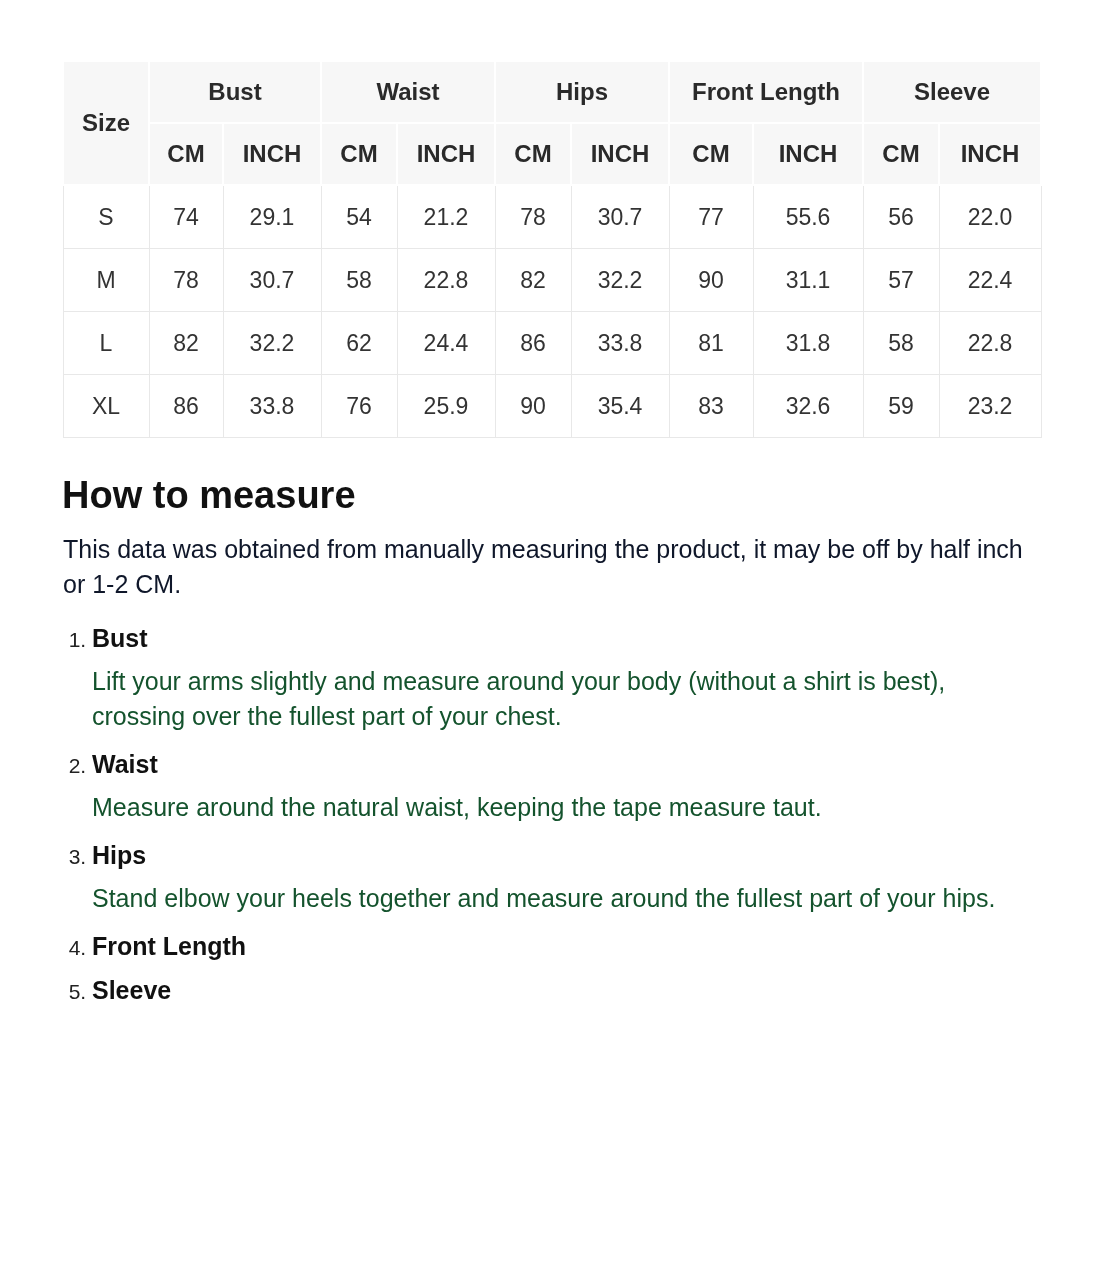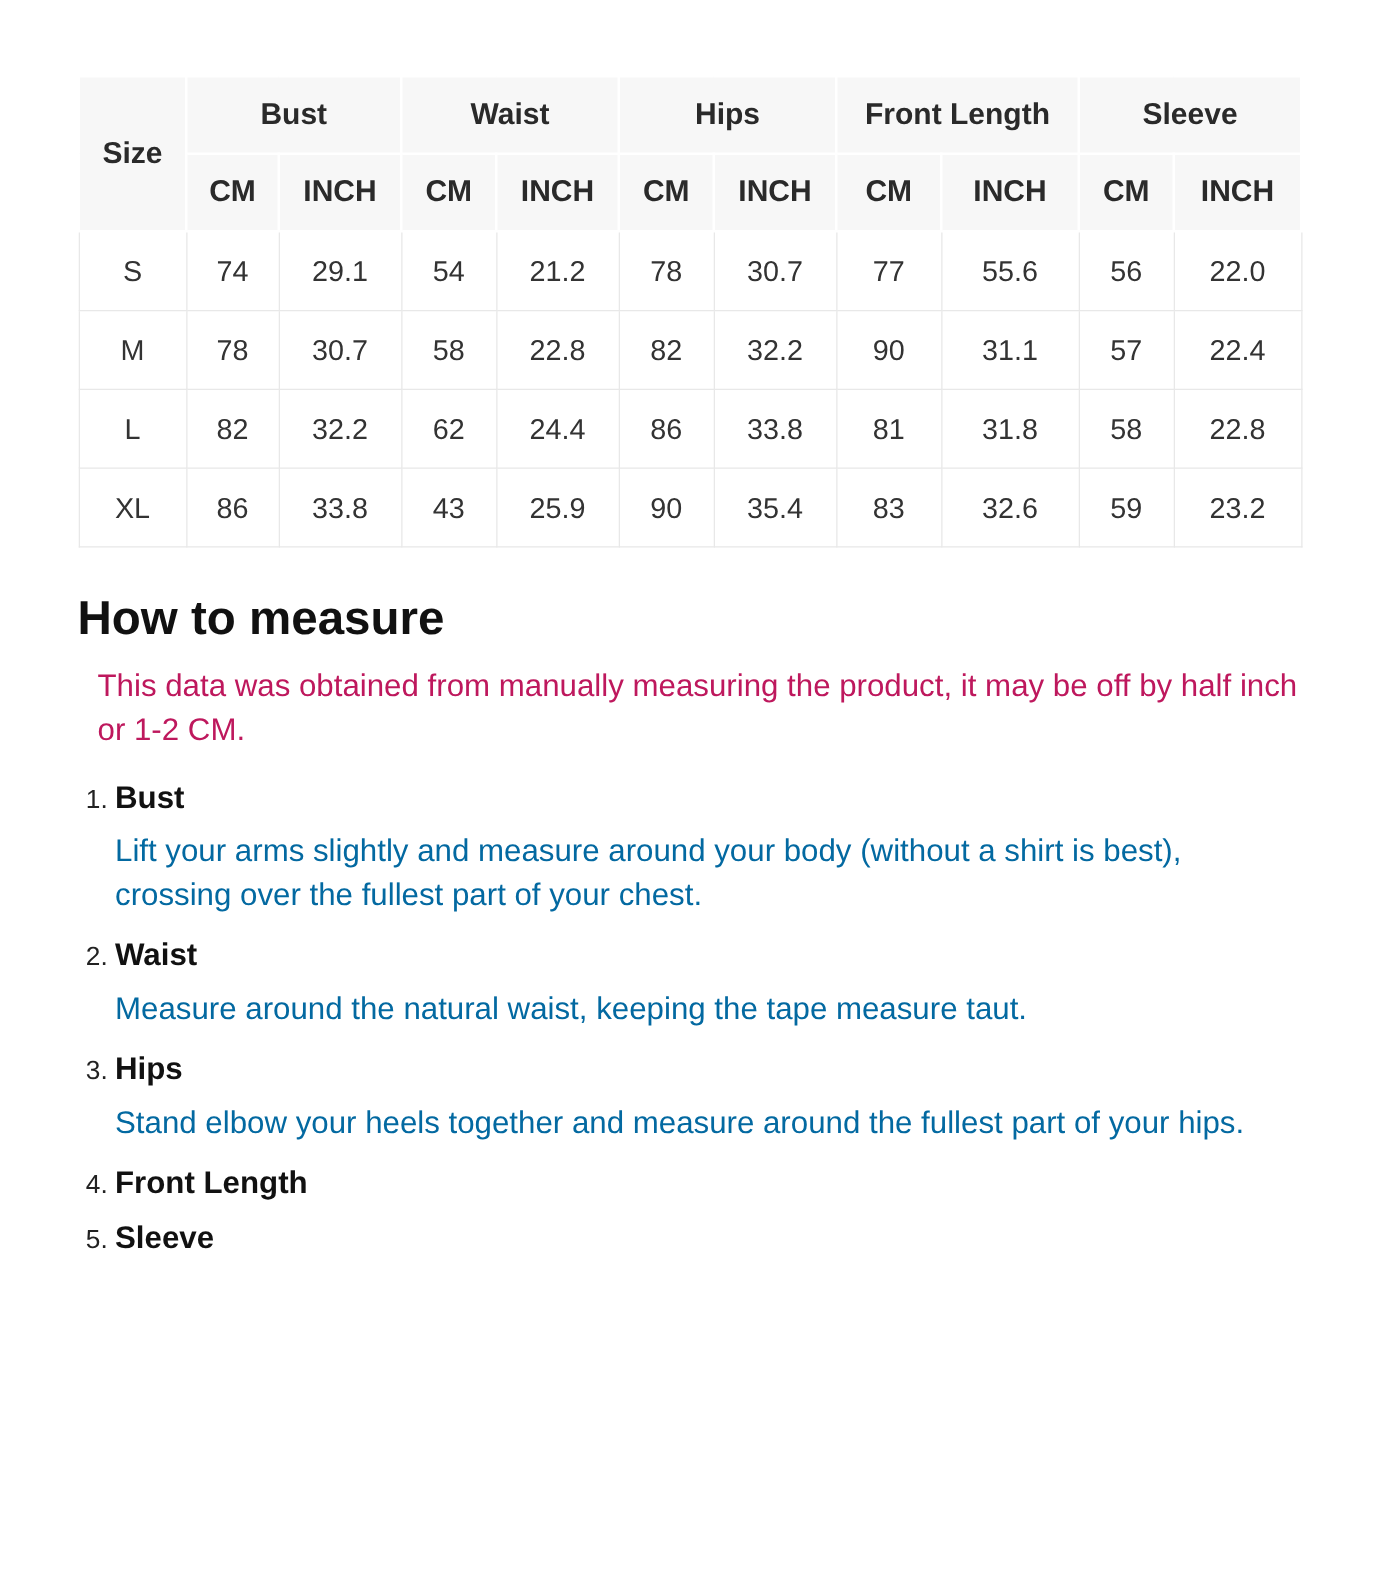--- a/index.html
+++ b/index.html
@@ -51,22 +51,22 @@
   h2.htm-title {
     font-size: 38px;
     line-height: 34px;
     font-weight: bold;
     color: #111111;
     margin: 40px 0 20px 0;
   }
   p.htm-intro {
     font-size: 25px;
     line-height: 35px;
-    margin: 0 0 22px 16px;
-    color: #be185d;
+    margin: 0 0 22px 1px;
+    color: #0f172a;
     max-width: 976px;
   }
   ol.htm-steps {
     margin: 0;
     padding: 0 0 0 30px;
   }
   ol.htm-steps > li {
     font-size: 21px;
     color: #222222;
     margin: 0;
@@ -76,21 +76,21 @@
     font-size: 25px;
     line-height: 28px;
     font-weight: bold;
     color: #111111;
     margin: 16px 0 0 0;
   }
   .step-text {
     font-size: 25px;
     line-height: 35px;
     margin: 12px 0 4px 0;
-    color: #0369a1;
+    color: #14532d;
     max-width: 948px;
   }
 </style>
 </head>
 <body>
 
 <div class="page">
 
   <table class="size-chart">
     <colgroup>
@@ -165,21 +165,21 @@
         <td>33.8</td>
         <td>81</td>
         <td>31.8</td>
         <td>58</td>
         <td>22.8</td>
       </tr>
       <tr>
         <td>XL</td>
         <td>86</td>
         <td>33.8</td>
-        <td>43</td>
+        <td>76</td>
         <td>25.9</td>
         <td>90</td>
         <td>35.4</td>
         <td>83</td>
         <td>32.6</td>
         <td>59</td>
         <td>23.2</td>
       </tr>
     </tbody>
   </table>

